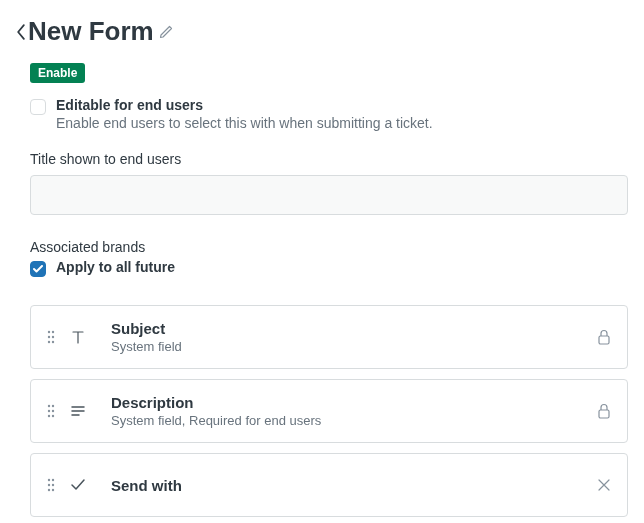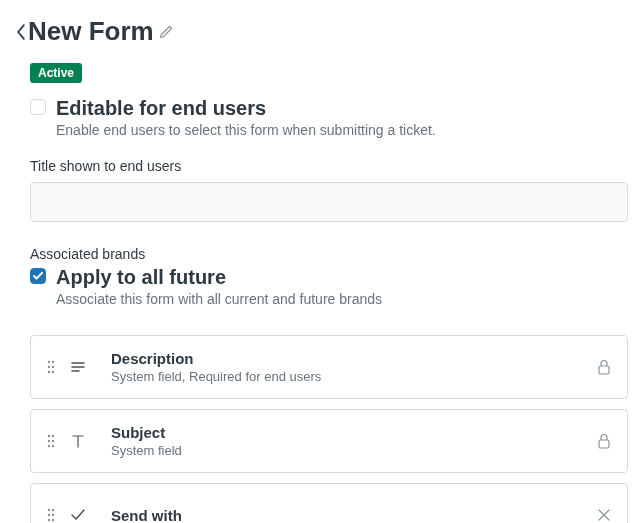--- a/index.html
+++ b/index.html
@@ -76,21 +76,21 @@
     .checkbox.checked svg {
       display: block;
     }
     .checkbox svg {
       display: none;
     }
     .checkbox-content {
       flex: 1;
     }
     .checkbox-label {
-      font-size: 20px;
+      font-size: 14px;
       font-weight: 700;
       color: #2f3941;
     }
     .checkbox-desc {
       font-size: 14px;
       color: #68737d;
       margin-top: 2px;
     }
     .section-label {
       font-size: 14px;
@@ -172,70 +172,69 @@
       </svg>
   </span>
   <h1 class="page-title">New Form</h1>
   <span class="edit-icon">
     <svg width="16" height="16" viewBox="0 0 16 16" fill="none">
         <path d="M11.5 2.5L13.5 4.5L5 13L2.5 13.5L3 11L11.5 2.5Z" stroke="currentColor" stroke-width="1.2" stroke-linejoin="round"></path>
       </svg>
   </span>
 </div>
 
-<span class="status-badge">Active</span>
+<span class="status-badge">Enable</span>
 
 <div class="checkbox-row">
   <div class="checkbox">
     
   </div>
   <div class="checkbox-content">
     <div class="checkbox-label">Editable for end users</div>
-    <div class="checkbox-desc">Enable end users to select this form when submitting a ticket.</div>
+    <div class="checkbox-desc">Enable end users to select this with when submitting a ticket.</div>
   </div>
 </div>
 
 <div class="section-label">Title shown to end users</div>
 <input class="text-input" type="text" value="" style="">
 
 <div class="assoc-wrap">
   <div class="section-label" style="margin-top:6px;margin-bottom:4px;">Associated brands</div>
   <div class="checkbox-row">
     <div class="checkbox checked">
       <svg width="10" height="8" viewBox="0 0 10 8" fill="none">
           <path d="M1 4L3.5 6.5L9 1" stroke="white" stroke-width="2" stroke-linecap="round" stroke-linejoin="round"></path>
         </svg>
     </div>
     <div class="checkbox-content">
       <div class="checkbox-label">Apply to all future</div>
-      <div class="checkbox-desc">Associate this form with all current and future brands</div>
     </div>
   </div>
 </div>
 
 <div class="fields-list">
     <div class="field-card">
       <span class="drag-handle">
         <svg width="8" height="14" viewBox="0 0 8 14" fill="currentColor">
           <circle cx="2" cy="2" r="1.2"></circle>
           <circle cx="6" cy="2" r="1.2"></circle>
           <circle cx="2" cy="7" r="1.2"></circle>
           <circle cx="6" cy="7" r="1.2"></circle>
           <circle cx="2" cy="12" r="1.2"></circle>
           <circle cx="6" cy="12" r="1.2"></circle>
         </svg>
       </span>
       <span class="type-icon">
         <svg width="18" height="18" viewBox="0 0 18 18" fill="none">
-          <path d="M3 5H15M3 9H15M3 13H10" stroke="currentColor" stroke-width="1.5" stroke-linecap="round"></path>
+          <path d="M4 4H14M9 4V15" stroke="currentColor" stroke-width="1.2" stroke-linecap="round"></path>
         </svg>
       </span>
       <div class="field-text">
-        <div class="field-title">Description</div>
-        <div class="field-sub">System field, Required for end users</div>
+        <div class="field-title">Subject</div>
+        <div class="field-sub">System field</div>
       </div>
       <span class="tail-icon">
         <svg width="14" height="16" viewBox="0 0 14 16" fill="none">
           <rect x="2" y="7" width="10" height="8" rx="1.5" stroke="currentColor" stroke-width="1.2"></rect>
           <path d="M4 7V4.5C4 2.8 5.3 1.5 7 1.5C8.7 1.5 10 2.8 10 4.5V7" stroke="currentColor" stroke-width="1.2"></path>
         </svg>
       </span>
     </div>
     <div class="field-card">
       <span class="drag-handle">
@@ -243,26 +242,26 @@
           <circle cx="2" cy="2" r="1.2"></circle>
           <circle cx="6" cy="2" r="1.2"></circle>
           <circle cx="2" cy="7" r="1.2"></circle>
           <circle cx="6" cy="7" r="1.2"></circle>
           <circle cx="2" cy="12" r="1.2"></circle>
           <circle cx="6" cy="12" r="1.2"></circle>
         </svg>
       </span>
       <span class="type-icon">
         <svg width="18" height="18" viewBox="0 0 18 18" fill="none">
-          <path d="M4 4H14M9 4V15" stroke="currentColor" stroke-width="1.2" stroke-linecap="round"></path>
+          <path d="M3 5H15M3 9H15M3 13H10" stroke="currentColor" stroke-width="1.5" stroke-linecap="round"></path>
         </svg>
       </span>
       <div class="field-text">
-        <div class="field-title">Subject</div>
-        <div class="field-sub">System field</div>
+        <div class="field-title">Description</div>
+        <div class="field-sub">System field, Required for end users</div>
       </div>
       <span class="tail-icon">
         <svg width="14" height="16" viewBox="0 0 14 16" fill="none">
           <rect x="2" y="7" width="10" height="8" rx="1.5" stroke="currentColor" stroke-width="1.2"></rect>
           <path d="M4 7V4.5C4 2.8 5.3 1.5 7 1.5C8.7 1.5 10 2.8 10 4.5V7" stroke="currentColor" stroke-width="1.2"></path>
         </svg>
       </span>
     </div>
     <div class="field-card">
       <span class="drag-handle">

